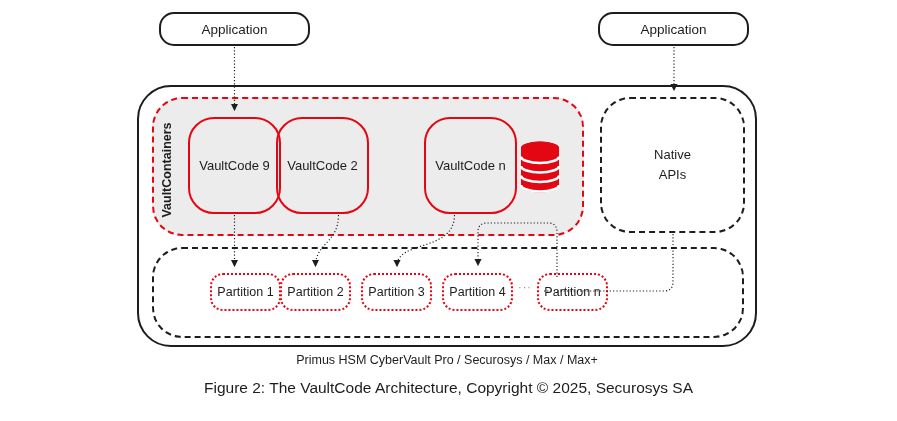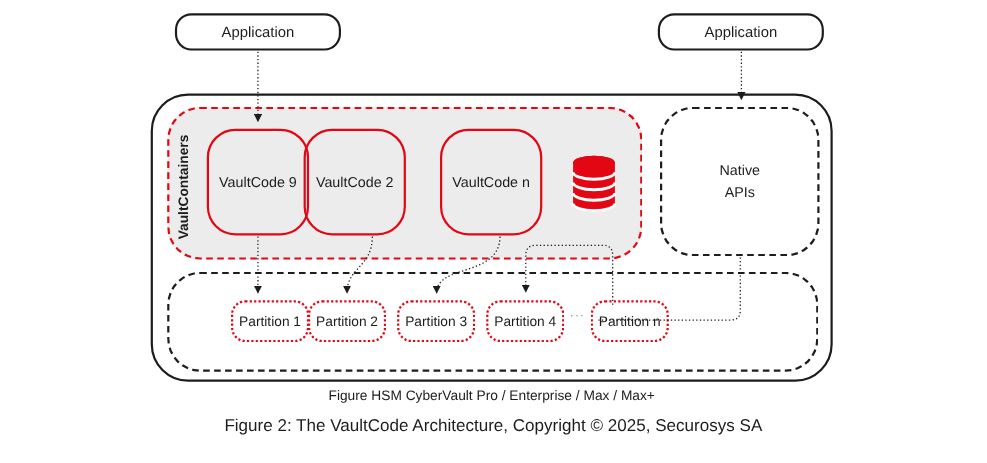--- a/index.html
+++ b/index.html
@@ -19,21 +19,21 @@
 
   
   .redbox{left:152px;top:97px;width:432px;height:139px;border:2.6px dashed #e30613;border-radius:30px;background:#ececec;}
 
   
   .vlabel{position:absolute;left:155px;top:105px;width:24px;height:130px;display:flex;align-items:center;justify-content:center;}
   .vlabel span{transform:rotate(-90deg);white-space:nowrap;font-size:12.5px;font-weight:bold;color:#1d1d1b;}
 
   
   .vc{top:117px;width:93px;height:97px;border:2.8px solid #e30613;border-radius:26px;background:transparent;font-size:13px;}
-  .vc1{left:188px;} .vc2{left:276px;} .vcn{left:400px;text-align:center;}
+  .vc1{left:188px;} .vc2{left:276px;} .vcn{left:424px;text-align:center;}
 
   
   .native{left:600px;top:97px;width:145px;height:136px;border:2.8px dashed #1d1d1b;border-radius:30px;background:#fff;font-size:13px;line-height:1.55;white-space:pre-line;}
 
   
   .bottombox{left:152px;top:247px;width:592px;height:91px;border:2.8px dashed #1d1d1b;border-radius:30px;background:transparent;}
 
   
   .part{top:273px;width:71px;height:38px;border:2.5px dotted #e30613;border-radius:13px;background:#fff;font-size:12.5px;}
   .p1{left:210px;} .p2{left:280px;} .p3{left:361px;} .p4{left:442px;} .pn{left:537px;justify-content:center;}
@@ -92,21 +92,21 @@
     <span>Partition 3</span>
   </div>
   <div class="box part p4">
     <span>Partition 4</span>
   </div>
   <div class="dots">···</div>
   <div class="box part pn">
     <span>Partition n</span>
   </div>
 
-  <div class="hsm-label">Figure HSM CyberVault Pro / Enterprise / Max / Max+</div>
+  <div class="hsm-label">Primus HSM CyberVault Pro / Securosys / Max / Max+</div>
   <div class="fig-caption">Figure 2: The VaultCode Architecture, Copyright © 2025, Securosys SA</div>
 
   <svg class="overlay" viewBox="0 0 897 421" xmlns="http://www.w3.org/2000/svg">
     <defs>
       <marker id="arr" viewBox="0 0 10 10" refX="8.5" refY="5" markerWidth="6.5" markerHeight="6.5" orient="auto-start-reverse">
         <path d="M0,0 L10,5 L0,10 z" fill="#1d1d1b"></path>
       </marker>
     </defs>
 
     <g stroke="#1d1d1b" stroke-width="1.15" fill="none" stroke-dasharray="1.2 2.1">

